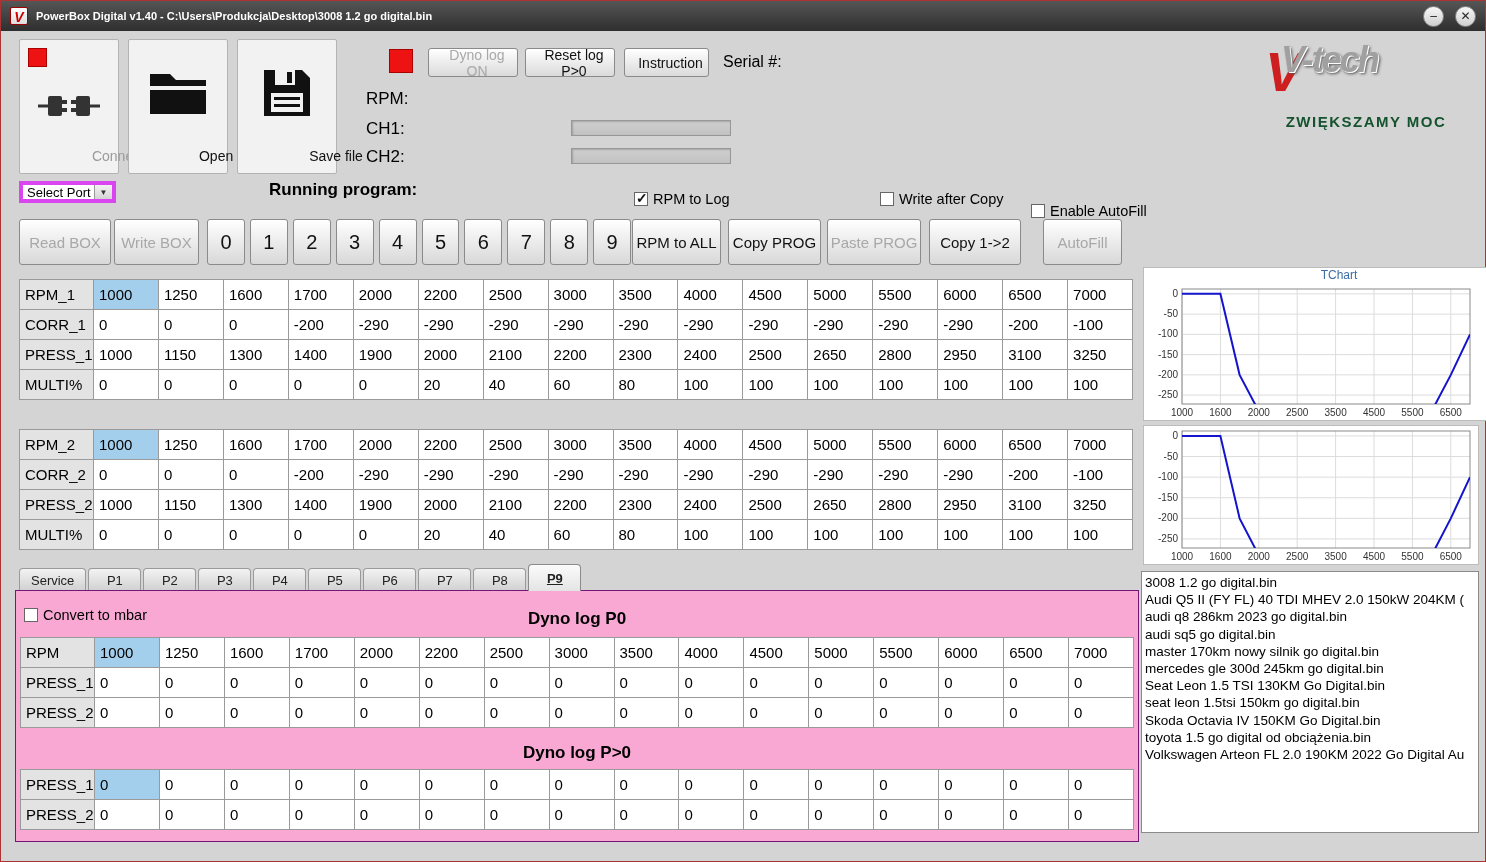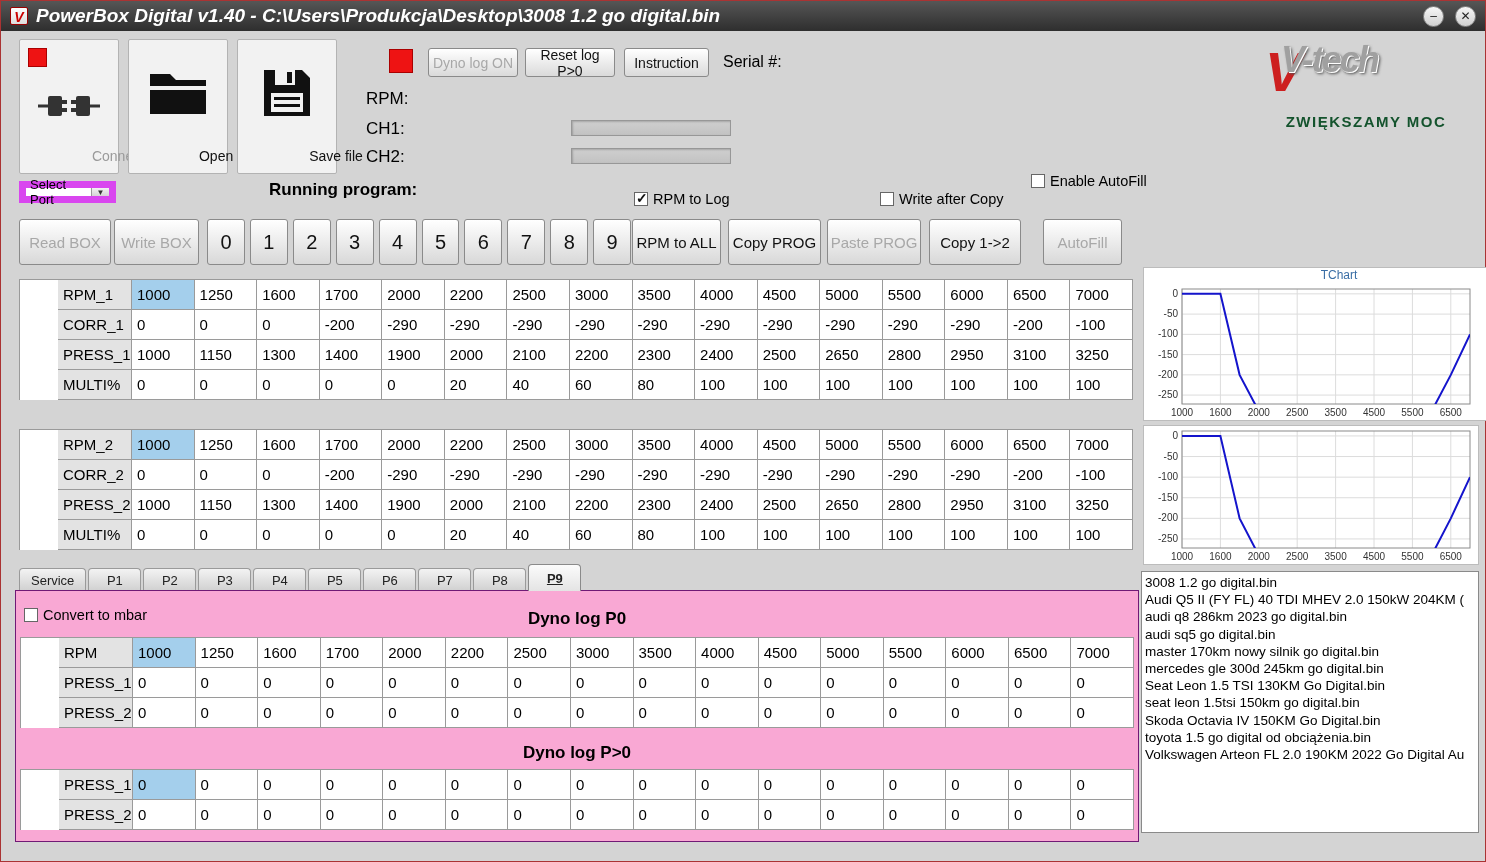--- a/index.html
+++ b/index.html
@@ -5,84 +5,84 @@
   * { margin:0; padding:0; box-sizing:border-box; }
   html,body { width:1486px; height:862px; }
   body { font-family:"Liberation Sans",sans-serif; background:#d4d4d4; position:relative; overflow:hidden; }
   .window { position:absolute; inset:0; background:#d4d4d4; border:1px solid #a33; }
 
   
   .titlebar { position:absolute; top:0; left:0; right:0; height:30px;
     background:linear-gradient(#565656,#2e2e2e); display:flex; align-items:center; gap:8px; padding:0 9px; }
   .app-icon { width:18px; height:18px; background:linear-gradient(#fff,#ddd); color:#c00; font-weight:bold;
     font-style:italic; text-align:center; line-height:18px; border-radius:2px; font-size:14px; border:1px solid #900; }
-  .title-text { color:#fff; font-size:19px; font-weight:bold; flex:1; white-space:nowrap; overflow:hidden;font-style:italic; }
+  .title-text { color:#fff; font-size:11px; font-weight:bold; flex:1; white-space:nowrap; overflow:hidden; }
   .win-btn { width:21px; height:21px; border-radius:50%; background:linear-gradient(#f7f7f7,#cfcfcf);
     border:1px solid #888; color:#222; display:flex; align-items:center; justify-content:center;
     font-size:12px; margin-left:3px; cursor:pointer; line-height:1; }
 
   
   .bigbtn { position:absolute; top:38px; width:100px; height:135px; background:#f2f2f2;
     border:1px solid #b3b3b3; border-radius:2px; cursor:pointer; }
   #btn-connect { left:18px; } #btn-open { left:127px; } #btn-save { left:236px; }
   .bigbtn-label { position:absolute; bottom:9px; width:100%; text-align:center; font-size:14px; color:#111; }
   #btn-connect .bigbtn-label { color:#9a9a9a; }
   .mini-indicator { position:absolute; top:8px; left:8px; width:19px; height:19px; background:#ee1313; border:1px solid #a00; }
   .bigbtn .icon-wrap { position:absolute; top:26px; left:0; width:100%; display:flex; justify-content:center; }
   #btn-connect .icon-wrap { top:46px; }
 
   
   #indicator-main { position:absolute; left:388px; top:48px; width:24px; height:24px; background:#ee1313; border:1px solid #a00; }
 
   
   .sm-btn { position:absolute; height:29px; background:linear-gradient(#ffffff,#dadada); border:1px solid #8a8a8a;
-    border-radius:3px; font-size:14px; display:flex; align-items:center; justify-content:center; cursor:pointer; color:#111; }
+    border-radius:3px; font-size:14px; display:flex; align-items:center; justify-content:center; cursor:pointer; color:#111;padding-left:8px; }
   .disabled { color:#a8a8a8 !important; cursor:default; }
   #btn-dynolog { left:427px; top:47px; width:90px; }
   #btn-resetlog { left:524px; top:47px; width:90px; }
   #btn-instruction { left:623px; top:47px; width:85px; }
 
   .plain-label { position:absolute; font-size:17px; color:#000; white-space:nowrap; }
   #lbl-serial { left:722px; top:52px; font-size:16px; }
   #lbl-rpm { left:365px; top:88px; }
   #lbl-ch1 { left:365px; top:118px; }
   #lbl-ch2 { left:365px; top:146px; }
   #lbl-running { left:268px; top:179px; font-weight:bold; }
 
   .progress { position:absolute; width:160px; height:16px; background:linear-gradient(#cfcfcf,#c2c2c2);
     border:1px solid #979797; box-shadow:inset 1px 1px 2px rgba(0,0,0,.2); }
   #bar-ch1 { left:570px; top:119px; } #bar-ch2 { left:570px; top:147px; }
 
   
   .combo { position:absolute; left:18px; top:180px; width:97px; height:22px; background:#fff;
-    border:7px solid #d946ef; display:flex; align-items:center; cursor:pointer; }
+    border:4px solid #d946ef; display:flex; align-items:center; cursor:pointer; }
   .combo-text { flex:1; font-size:13px; padding-left:4px; }
   .combo-arrow { width:18px; height:100%; background:linear-gradient(#f2f2f2,#d4d4d4); border-left:1px solid #9a9a9a;
     display:flex; align-items:center; justify-content:center; font-size:8px; color:#333; }
 
   
   .checkbox { position:absolute; display:flex; align-items:center; gap:5px; cursor:pointer; }
-  #cb-rpmlog { left:633px; top:190px; } #cb-writecopy { left:879px; top:190px; } #cb-autofill { left:1030px; top:172px; }
+  #cb-rpmlog { left:633px; top:190px; } #cb-writecopy { left:879px; top:190px; } #cb-autofill { left:1030px; top:202px; }
   .cb { width:14px; height:14px; background:#fff; border:1px solid #666; position:relative; flex:0 0 14px; }
   .cb.checked::after { content:"✓"; position:absolute; left:1px; top:-3px; font-size:14px; font-weight:bold; color:#111; }
   .cb-label { font-size:14.5px; color:#000; white-space:nowrap; }
 
   
   .act-btn { position:absolute; top:218px; height:46px; background:linear-gradient(#ffffff,#d8d8d8);
     border:1px solid #8a8a8a; border-radius:3px; font-size:15px; display:flex; align-items:center; justify-content:center;
     cursor:pointer; color:#111; }
   #btn-readbox { left:18px; width:92px; } #btn-writebox { left:113px; width:85px; }
   #digits { position:absolute; left:206px; top:218px; width:424px; height:46px; display:flex; gap:5px; }
   .btn.digit { flex:1; font-size:20px; background:linear-gradient(#ffffff,#d8d8d8); border:1px solid #8a8a8a;
     border-radius:3px; cursor:pointer; color:#111; font-family:"Liberation Sans",sans-serif; }
   #btn-rpmall { left:631px; width:89px; } #btn-copyprog { left:727px; width:93px; }
   #btn-pasteprog { left:826px; width:94px; } #btn-copy12 { left:928px; width:92px; } #btn-autofillbtn { left:1042px; width:79px; }
 
   
-  .map-table { position:absolute; display:grid; border-top:1px solid #9a9a9a; border-left:1px solid #9a9a9a; background:#fff;padding-left:38px; }
+  .map-table { position:absolute; display:grid; border-top:1px solid #9a9a9a; border-left:1px solid #9a9a9a; background:#fff; }
   #map1 { left:18px; top:278px; width:1114px; }
   #map2 { left:18px; top:428px; width:1114px; }
   .cell { height:30px; border-right:1px solid #9a9a9a; border-bottom:1px solid #9a9a9a; font-size:15px;
     display:flex; align-items:center; padding-left:5px; background:#fff; color:#000; overflow:hidden; white-space:nowrap; }
   .cell.rowlabel { background:#e3e3e3; }
   .cell.sel { background:#a4cfec; }
 
   
   #tabs { position:absolute; left:18px; top:563px; height:27px; display:flex; align-items:flex-end; }
   .tab { height:23px; min-width:53px; padding:0 11px; display:flex; align-items:center; justify-content:center;

